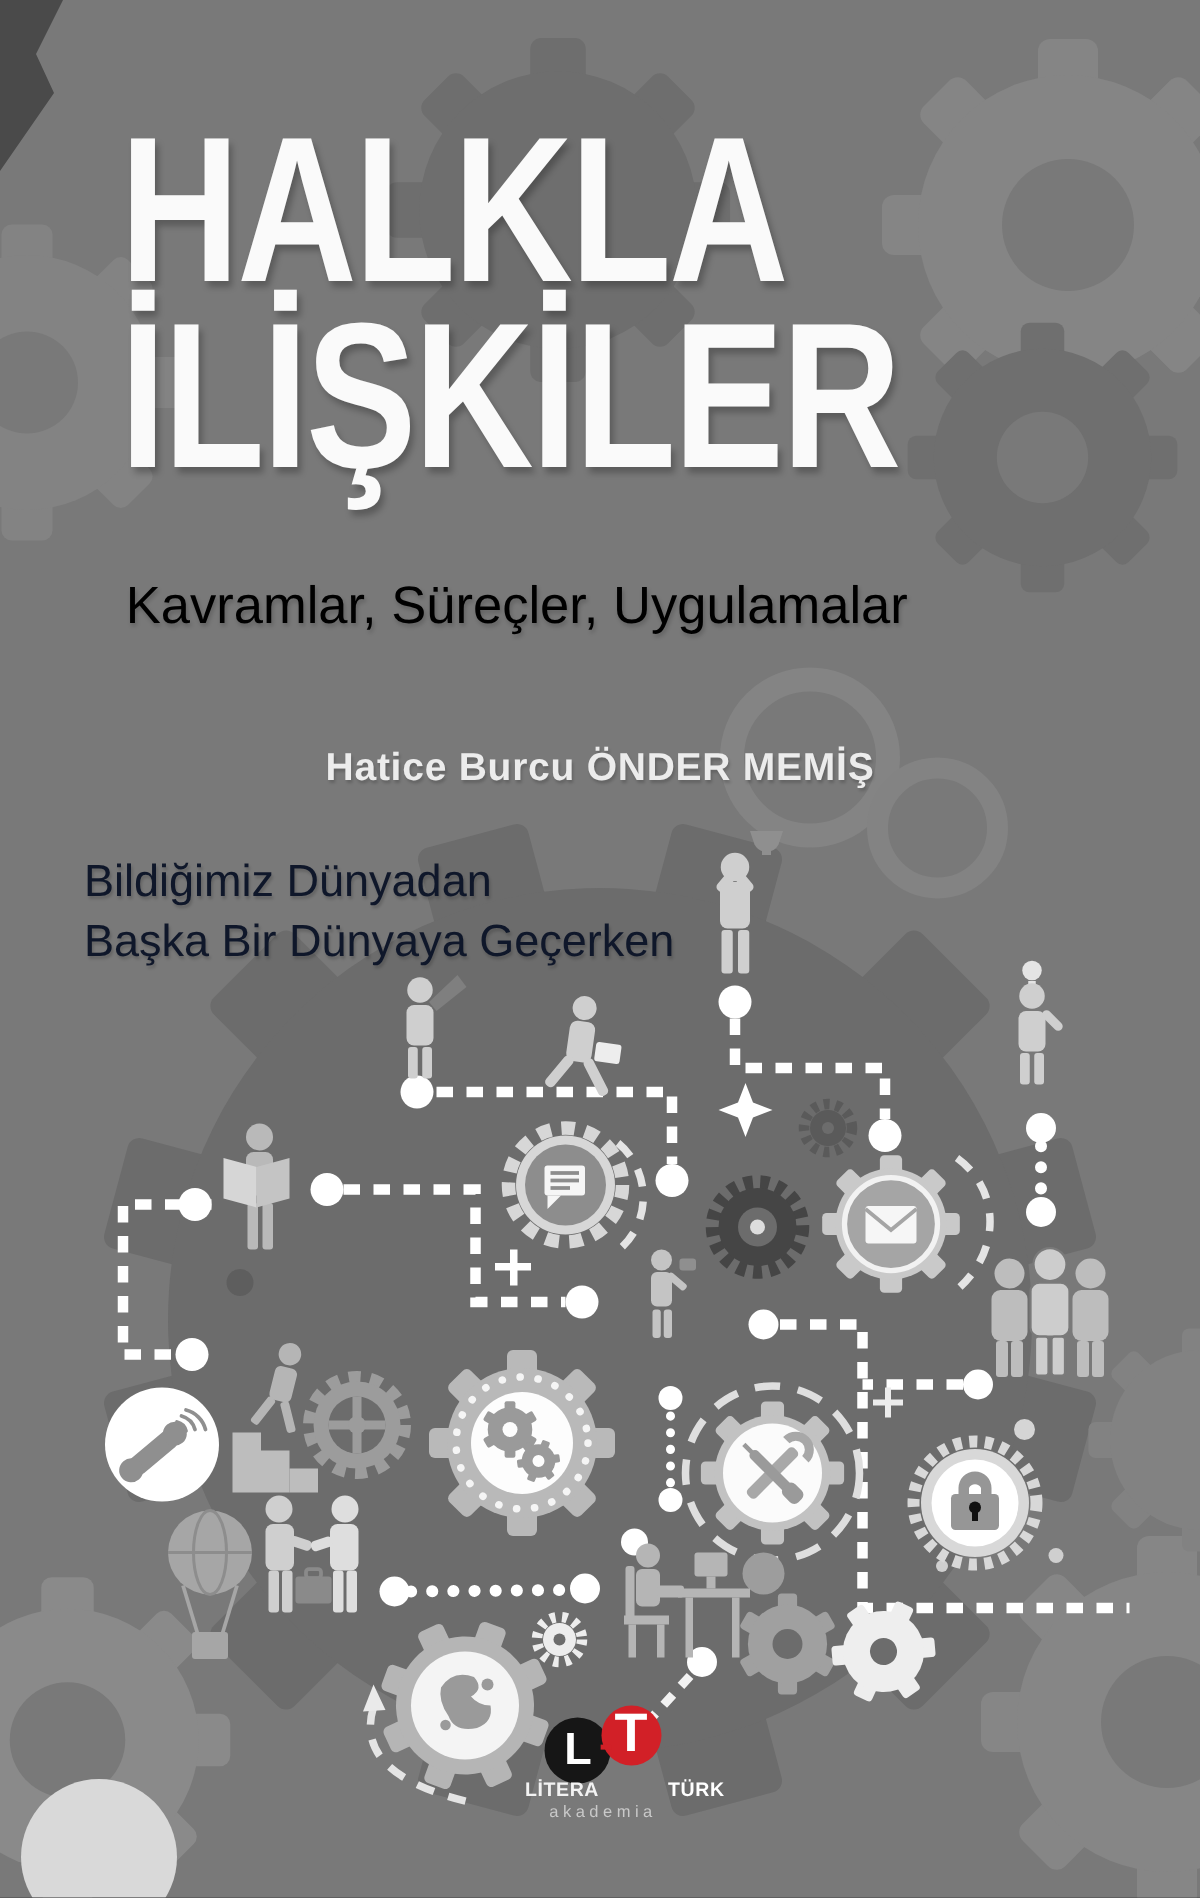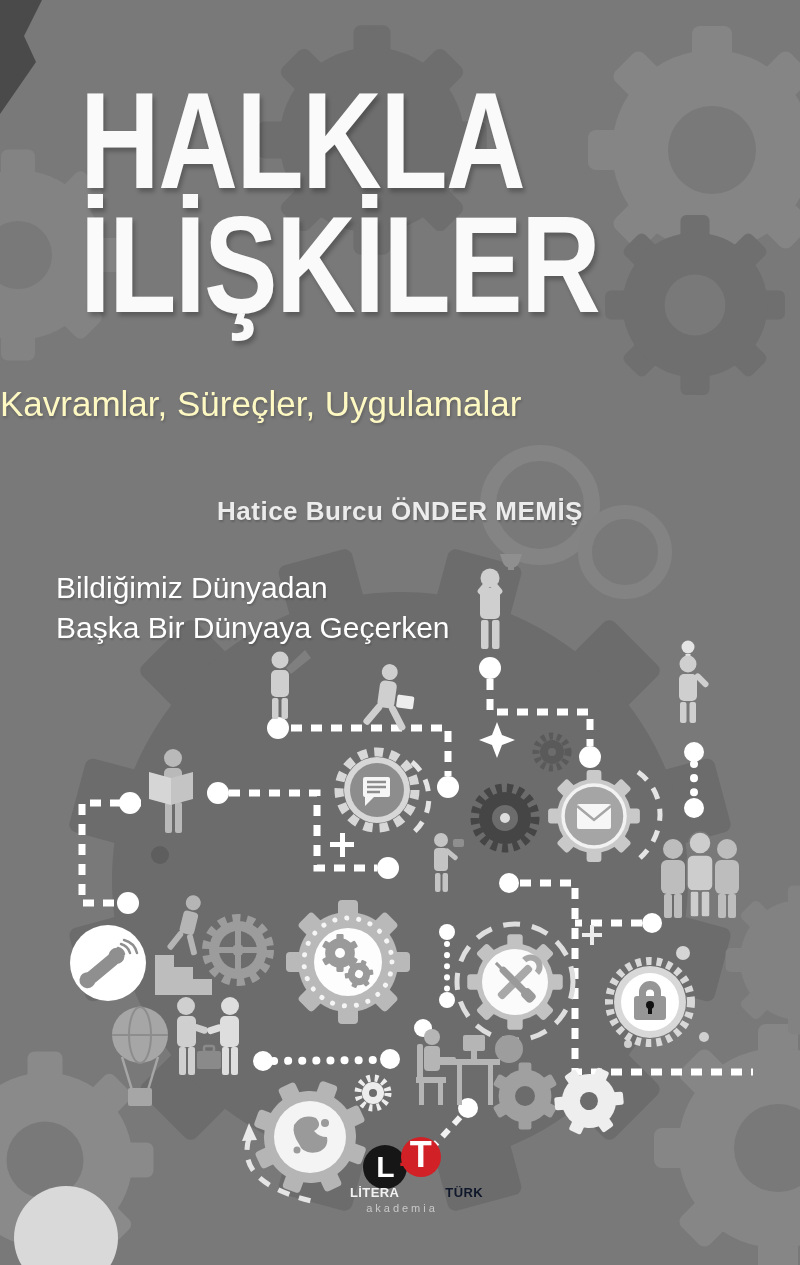--- a/index.html
+++ b/index.html
@@ -12,38 +12,38 @@
   .dash{stroke:#ffffff;stroke-width:7;fill:none;stroke-dasharray:11 9;}
   .dash-thin{stroke:#f2f2f2;stroke-width:6;fill:none;stroke-dasharray:9 8;}
   .dots{stroke:#ffffff;stroke-width:8;fill:none;stroke-linecap:round;stroke-dasharray:0.1 14;}
   .dots-sm{stroke:#ffffff;stroke-width:6;fill:none;stroke-linecap:round;stroke-dasharray:0.1 11;}
   .dasharc{stroke:#e4e4e4;stroke-width:5;fill:none;stroke-dasharray:12 10;}
   .title-block{position:absolute;top:78px;left:0;width:800px;text-align:left;
     color:#fafafa;font-weight:bold;}
   .title-line{font-size:138px;line-height:0.90;letter-spacing:-2px;
     transform:scaleX(0.80);transform-origin:50% 50%;
     text-shadow:3px 4px 5px rgba(0,0,0,0.25);white-space:nowrap;}
-  .subtitle{position:absolute;top:384px;left:0;width:689px;
-    font-size:35px;color:#fef9c3;text-shadow:1px 2px 3px rgba(0,0,0,0.20);}
+  .subtitle{position:absolute;top:384px;left:0;width:689px;text-align:center;
+    font-size:35px;color:#000000;text-shadow:1px 2px 3px rgba(0,0,0,0.20);}
   .author{position:absolute;top:472px;left:0;width:800px;text-align:center;
     font-size:26px;font-weight:bold;letter-spacing:0.5px;color:#ececec;
     text-shadow:1px 2px 2px rgba(0,0,0,0.18);margin-top:24px;}
   .tagline{position:absolute;top:568px;left:56px;font-size:30px;line-height:40px;
-    color:#ffffff;text-shadow:1px 2px 2px rgba(0,0,0,0.18);}
+    color:#0f172a;text-shadow:1px 2px 2px rgba(0,0,0,0.18);}
   .logo{position:absolute;left:350px;top:1136px;width:104px;text-align:center;}
   .logo-circles{display:flex;align-items:center;justify-content:center;height:54px;}
   .logo-l{display:block;width:44px;height:44px;border-radius:50%;background:#161616;
     color:#ffffff;font-weight:bold;font-size:30px;line-height:44px;margin-top:8px;}
   .logo-hyphen{color:#d22027;font-weight:bold;font-size:28px;margin:0 -8px;
     position:relative;z-index:2;line-height:28px;}
   .logo-t{display:block;width:40px;height:40px;border-radius:50%;background:#d22027;
     color:#ffffff;font-weight:bold;font-size:36px;line-height:36px;margin-bottom:12px;}
   .logo-name{font-size:13px;font-weight:bold;letter-spacing:0.4px;color:#f2f2f2;
     margin-top:-5px;white-space:nowrap;}
-  .logo-name .red{color:#0f172a;padding-left:46px;}
+  .logo-name .red{color:#ffffff;padding-left:46px;}
   .logo-sub{font-size:11px;letter-spacing:3px;color:#c9c9c9;margin-top:2px;}
 </style>
 </head>
 <body>
 
 <div class="cover">
 
   <svg class="art" viewBox="0 0 800 1265">
     <defs>
       <g id="gear8">

